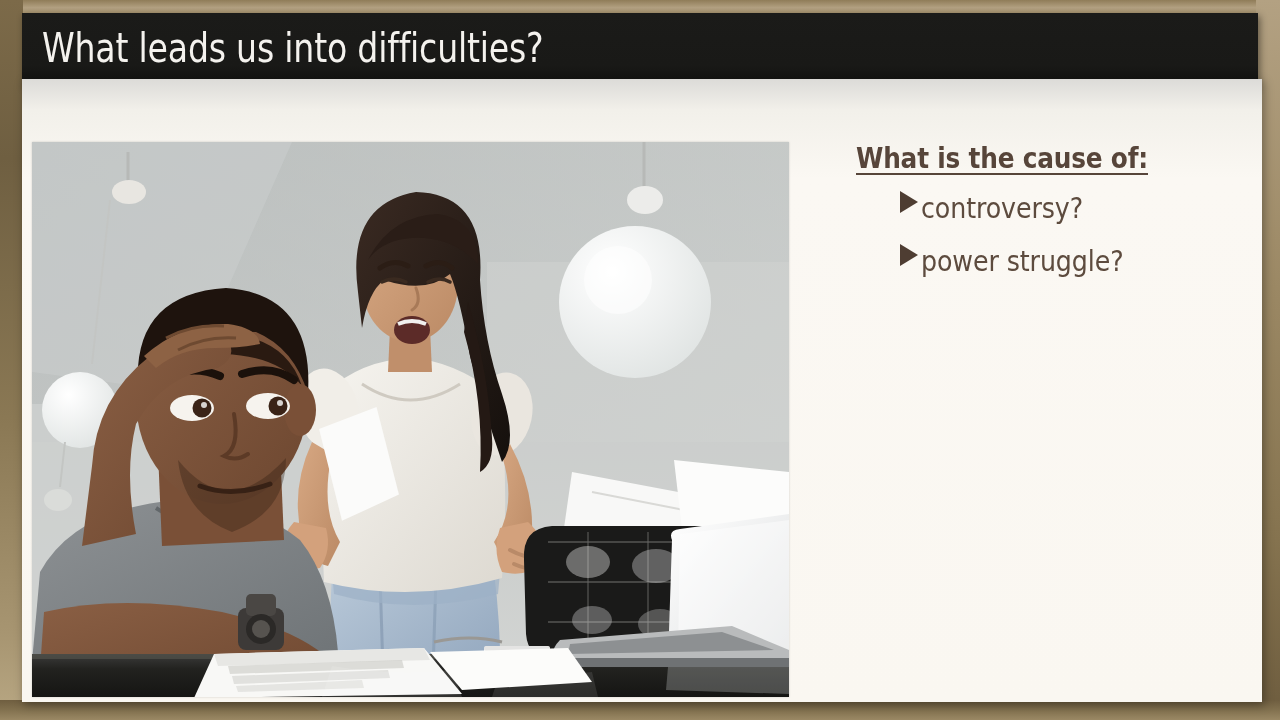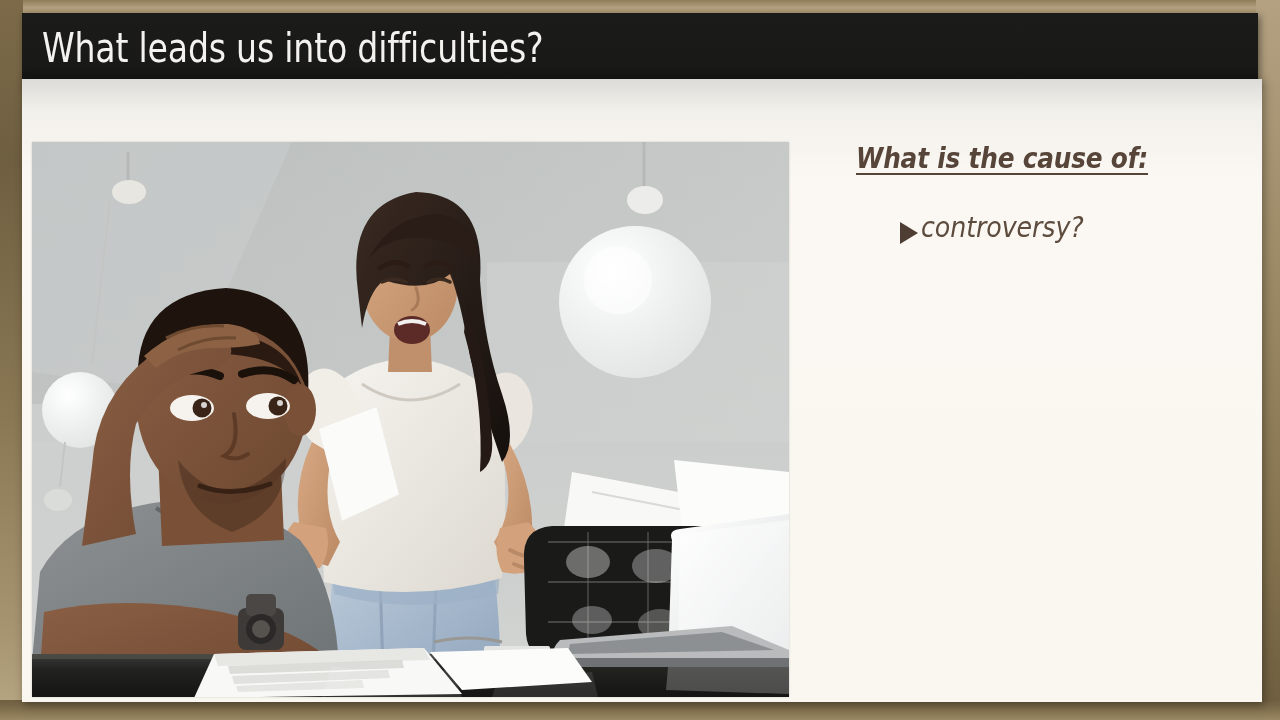--- a/index.html
+++ b/index.html
@@ -86,40 +86,39 @@
     box-shadow: 0 0 2px rgba(0,0,0,0.18);
   }
   #photo svg { display: block; }
 
   
   #text-column {
     position: absolute;
     left: 834px;
     top: 62px;
     width: 390px;
-    font-style: italic;
   }
   #cause-heading {
     font-family: "DejaVu Sans Condensed", "Liberation Sans Narrow", "Liberation Sans", sans-serif;
     font-size: 29px;
     font-weight: bold;
     color: #57453a;
     text-decoration: underline;
     text-underline-offset: 5px;
     text-decoration-thickness: 2px;
     letter-spacing: -0.2px;
     margin: 0 0 16px 0;
     white-space: nowrap;
     display: inline-block;
     transform-origin: left center;
     scale: 0.95 1;
   }
   .bullet-row {
     display: flex;
-    align-items: flex-end;
+    align-items: flex-start;
     height: 53px;
     padding-left: 44px;
   }
   .bullet-marker {
     width: 0; height: 0;
     border-top: 11px solid transparent;
     border-bottom: 11px solid transparent;
     border-left: 18px solid #4e3d32;
     margin-right: 3px;
     flex: 0 0 auto;
@@ -336,16 +335,20 @@
       </svg>
     </div>
 
     <div id="text-column">
       <div id="cause-heading">What is the cause of:</div>
 
       <div class="bullet-row">
         <span class="bullet-marker"></span>
         <span class="bullet-text">controversy?</span>
       </div>
+      <div class="bullet-row">
+        <span class="bullet-marker"></span>
+        <span class="bullet-text">power struggle?</span>
+      </div>
     </div>
 
   </div>
 </div>
 
 </body></html>

